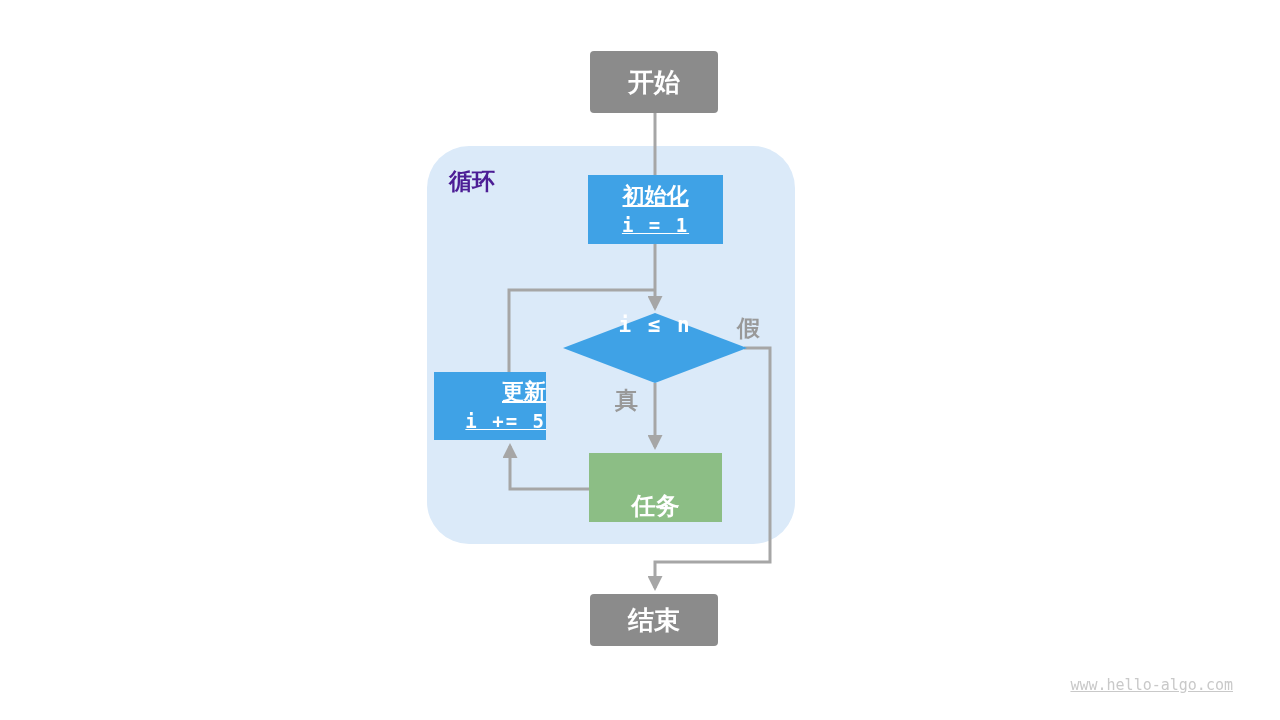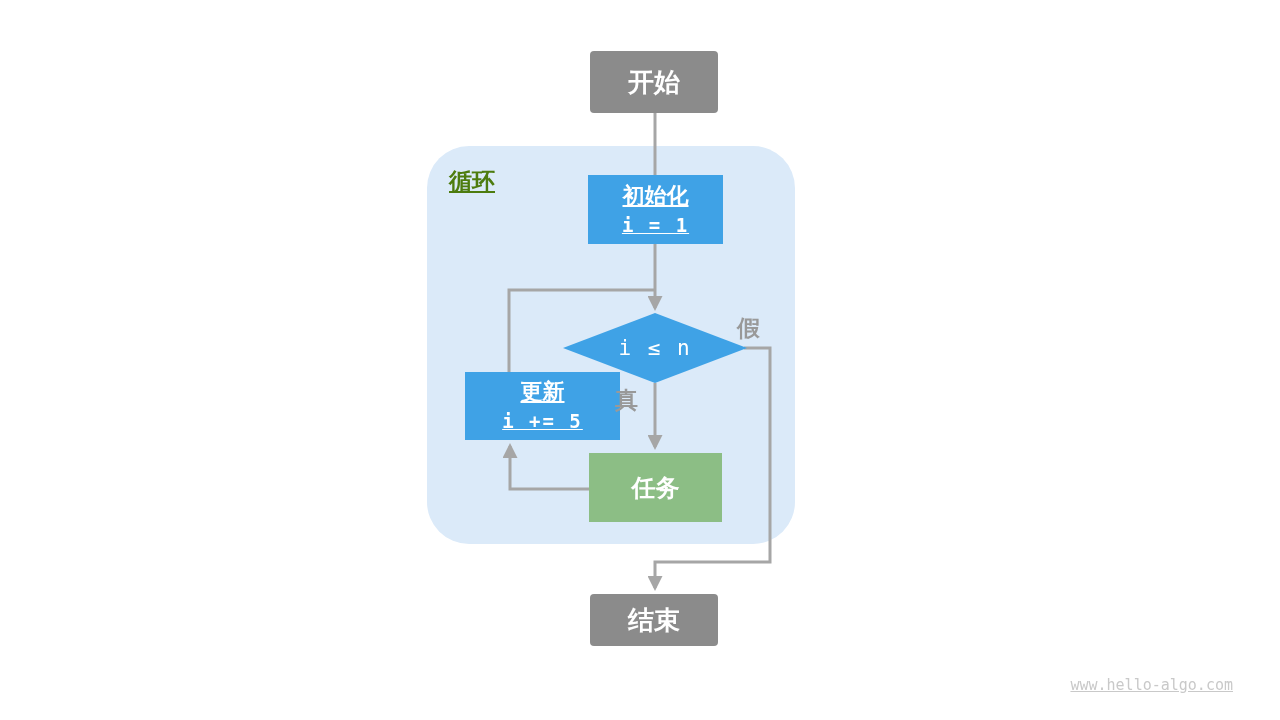--- a/index.html
+++ b/index.html
@@ -17,23 +17,22 @@
     width: 368px; height: 398px;
     background: #dbeaf9;
     border-radius: 42px;
     z-index: 1;
   }
   .region-label {
     position: absolute;
     left: 449px; top: 166px;
     font-size: 23px;
     font-weight: bold;
-    color: #4d7c0f;
+    color: #4c1d95;
     z-index: 3;
-    text-decoration: underline;
   }
   svg.wires {
     position: absolute;
     left: 0; top: 0;
     width: 1280px; height: 720px;
     z-index: 2;
   }
   .node {
     position: absolute;
     z-index: 3;
@@ -56,32 +55,33 @@
     font-family: "DejaVu Sans Mono", monospace;
     font-size: 19px;
     font-weight: bold;
     letter-spacing: 2px;
     line-height: 1.4;
   }
   .task-node {
     background: #8cbe85;
     font-size: 24px;
     font-weight: bold;
+    justify-content: flex-end;
   }
   .condition-label {
     position: absolute;
     left: 563px; top: 313px;
     width: 184px; height: 70px;
     display: flex;
-    align-items: center;
+    align-items: flex-start;
     justify-content: center;
     color: #ffffff;
     font-family: "DejaVu Sans Mono", monospace;
     font-size: 21px;
-    font-weight: normal;
+    font-weight: bold;
     letter-spacing: 2px;
     z-index: 3;
   }
   .edge-label {
     position: absolute;
     font-size: 23px;
     font-weight: bold;
     color: #999999;
     z-index: 3;
   }
@@ -128,21 +128,21 @@
 
   <div class="node process" style="left:588px; top:175px; width:135px; height:69px;">
     <span class="node-title">初始化</span>
     <span class="node-code">i = 1</span>
   </div>
 
   <div class="condition-label">
     <span>i ≤ n</span>
   </div>
 
-  <div class="node process" style="left:465px; top:372px; width:155px; height:68px;">
+  <div class="node process" style="left:434px; top:372px; width:112px; height:68px;align-items:flex-end;">
     <span class="node-title">更新</span>
     <span class="node-code">i += 5</span>
   </div>
 
   <div class="node task-node" style="left:589px; top:453px; width:133px; height:69px;">
     <span>任务</span>
   </div>
 
   <div class="node terminal" style="left:590px; top:594px; width:128px; height:52px;">
     <span>结束</span>

